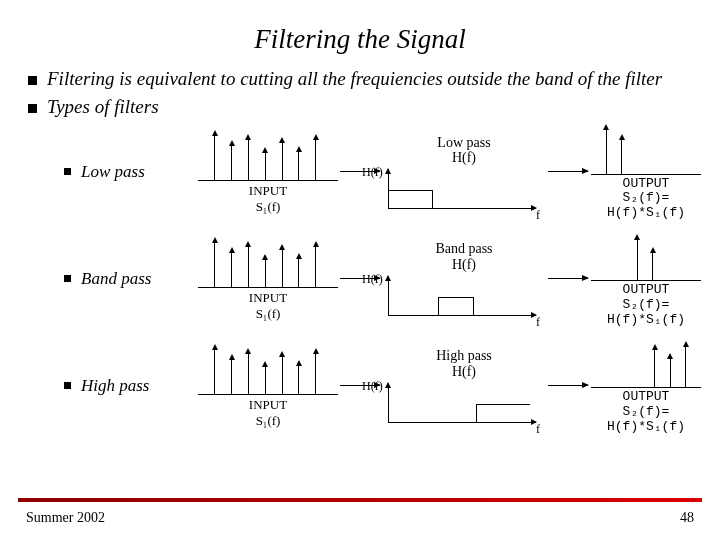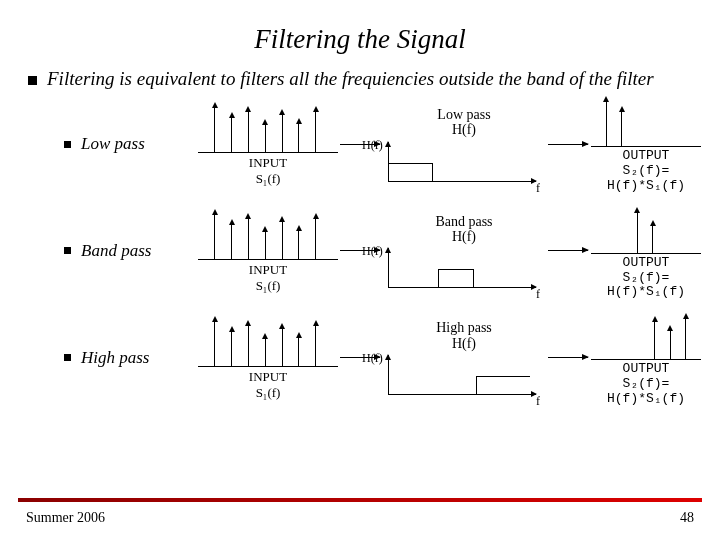--- a/index.html
+++ b/index.html
@@ -219,21 +219,25 @@
 </style>
 </head>
 <body>
 
 <div class="title">Filtering the Signal</div>
 
 <div class="content">
 
   <div class="bullet-l1">
     <span class="sq"></span>
-    <span class="txt">Filtering is equivalent to filters all the frequiencies outside the band of the filter</span>
+    <span class="txt">Filtering is equivalent to cutting all the frequiencies outside the band of the filter</span>
+  </div>
+  <div class="bullet-l1">
+    <span class="sq"></span>
+    <span class="txt">Types of filters</span>
   </div>
 
   <div class="row">
     <div class="label-col">
       <div class="bullet-l2">
         <span class="sq"></span>
         <span>Low pass</span>
       </div>
     </div>
     <div class="input-col">
@@ -449,15 +453,15 @@
           </div>
       </div>
       <div class="out-caption" style="margin-top:2px;"><span>OUTPUT</span><br><span>S₂(f)= H(f)*S₁(f)</span></div>
     </div>
   </div>
 
 </div>
 
 <div class="footer-bar"></div>
 <div class="footer">
-  <span>Summer 2006</span>
+  <span>Summer 2002</span>
   <span>48</span>
 </div>
 
 </body></html>

